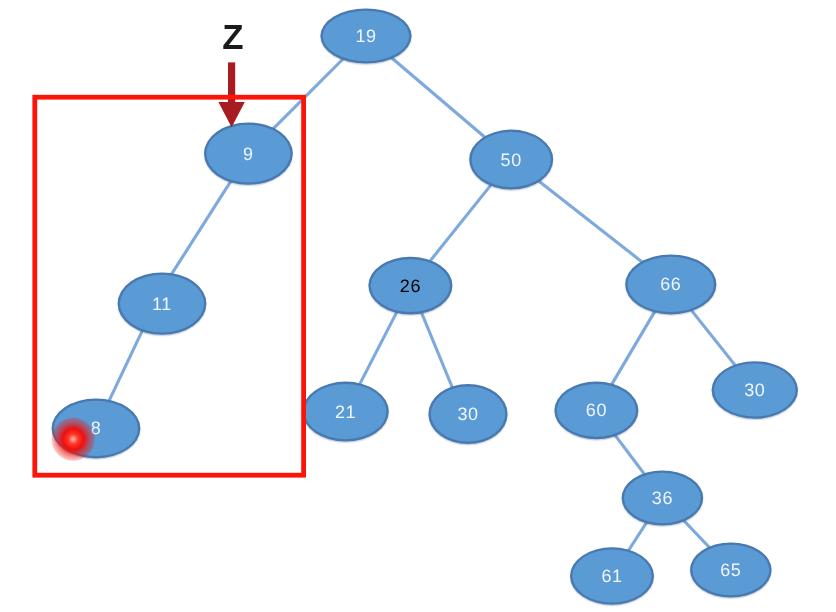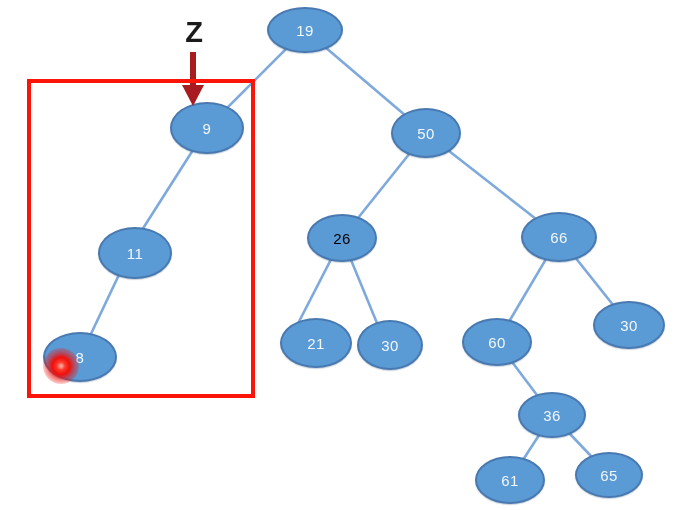--- a/index.html
+++ b/index.html
@@ -119,21 +119,21 @@
   </div>
       <div class="node" style="left: 307px; top: 214px; width: 70px; height: 48px;">
     <span class="node-label" style="color: #000000;">26</span>
   </div>
       <div class="node" style="left: 521px; top: 212px; width: 76px; height: 50px;">
     <span class="node-label" style="color: rgb(241, 246, 252);">66</span>
   </div>
       <div class="node" style="left: 43px; top: 332px; width: 74px; height: 50px;">
     <span class="node-label" style="color: rgb(241, 246, 252);">8</span>
   </div>
-      <div class="node" style="left: 252px; top: 318px; width: 72px; height: 50px; margin-left: 28px;">
+      <div class="node" style="left: 252px; top: 318px; width: 72px; height: 50px;">
     <span class="node-label" style="color: rgb(241, 246, 252);">21</span>
   </div>
       <div class="node" style="left: 357px; top: 320px; width: 66px; height: 50px;">
     <span class="node-label" style="color: rgb(241, 246, 252);">30</span>
   </div>
       <div class="node" style="left: 462px; top: 318px; width: 70px; height: 48px; text-align: right;">
     <span class="node-label" style="color: rgb(241, 246, 252);">60</span>
   </div>
       <div class="node" style="left: 593px; top: 301px; width: 72px; height: 48px;">
     <span class="node-label" style="color: rgb(241, 246, 252);">30</span>

